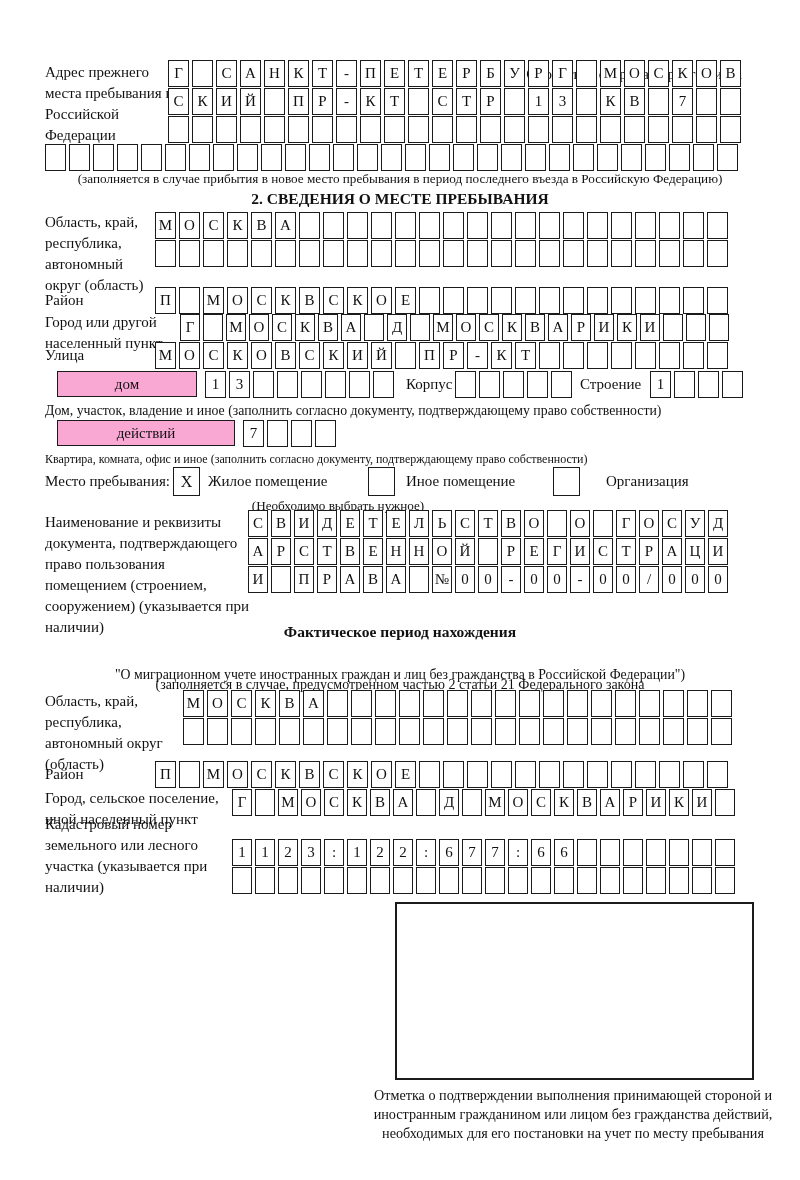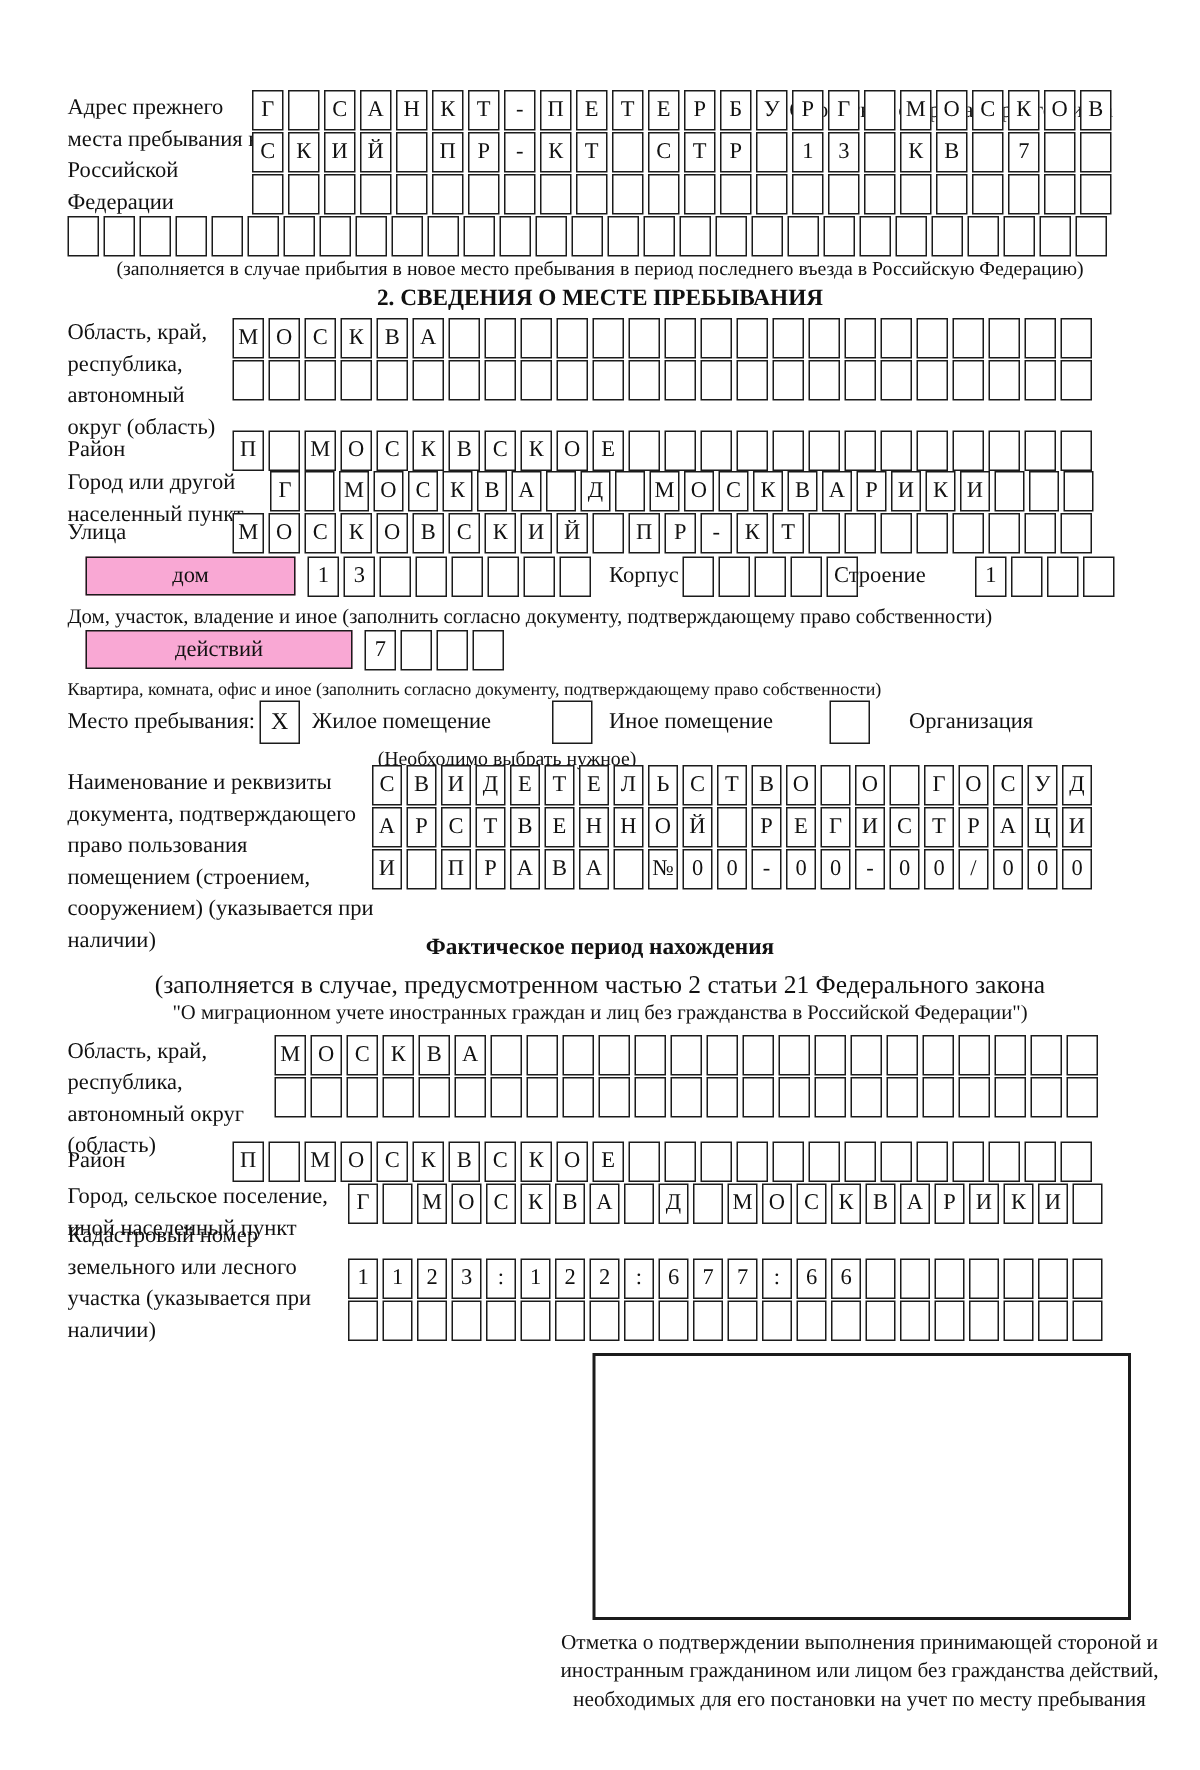--- a/index.html
+++ b/index.html
@@ -297,21 +297,21 @@
       <span class="cell"></span>
     </div>
   <div class="lbl" style="left:406px;top:374px">Корпус</div>
   <div class="cellrow" style="left:455px;top:371px">
       <span class="cell"></span>
       <span class="cell"></span>
       <span class="cell"></span>
       <span class="cell"></span>
       <span class="cell"></span>
     </div>
-  <div class="lbl" style="left:556px;top:374px">Строение</div>
+  <div class="lbl" style="left:580px;top:374px">Строение</div>
   <div class="cellrow" style="left:650px;top:371px">
       <span class="cell">1</span>
       <span class="cell"></span>
       <span class="cell"></span>
       <span class="cell"></span>
     </div>
   <div class="note" style="left:45px;top:402px;font-size:13.8px">Дом, участок, владение и иное (заполнить согласно документу, подтверждающему право собственности)</div>
 
   <div class="boxlabel" style="left:57px;top:420px;width:176px">действий</div>
   <div class="cellrow" style="left:243px;top:420px">
@@ -396,21 +396,21 @@
       <span class="cell">-</span>
       <span class="cell">0</span>
       <span class="cell">0</span>
       <span class="cell">/</span>
       <span class="cell">0</span>
       <span class="cell">0</span>
       <span class="cell">0</span>
     </div>
 
   <div class="subh center" style="top:622px">Фактическое период нахождения</div>
-  <div class="note center" style="top:648px;font-size:17px">(заполняется в случае, предусмотренном частью 2 статьи 21 Федерального закона</div>
+  <div class="note center" style="top:676px;font-size:14px">(заполняется в случае, предусмотренном частью 2 статьи 21 Федерального закона</div>
   <div class="note center" style="top:666px;font-size:13.8px">"О миграционном учете иностранных граждан и лиц без гражданства в Российской Федерации")</div>
 
   <div class="lbl" style="left:45px;top:691px;width:148px">Область, край, республика, автономный округ (область)</div>
   <div class="cellrow" style="left:183px;top:690px">
       <span class="cell">М</span>
       <span class="cell">О</span>
       <span class="cell">С</span>
       <span class="cell">К</span>
       <span class="cell">В</span>
       <span class="cell">А</span>

